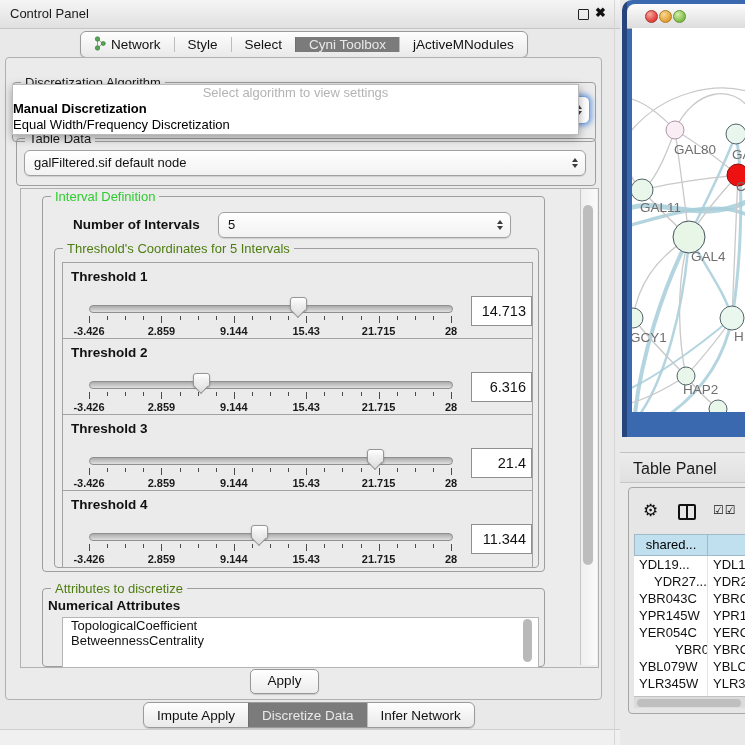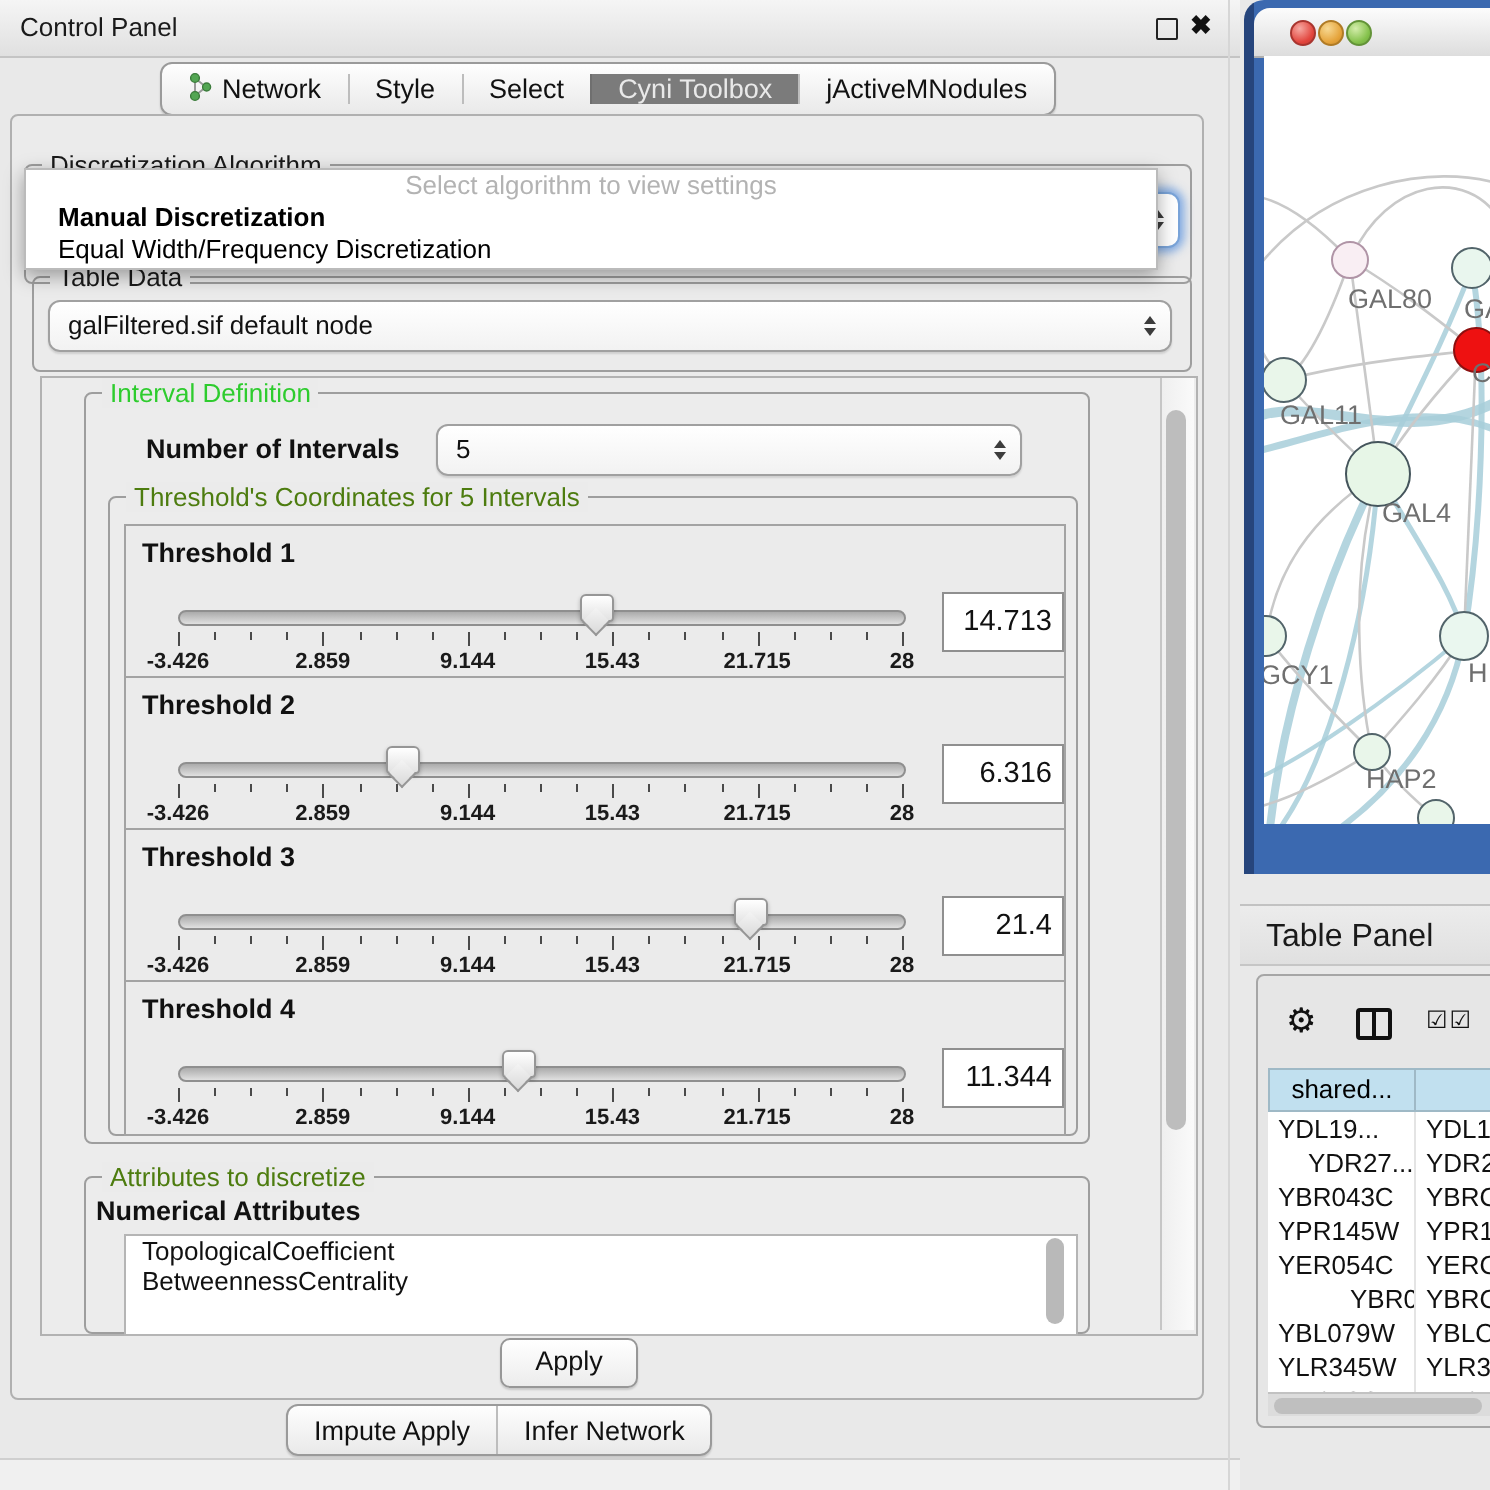--- a/index.html
+++ b/index.html
@@ -35,21 +35,21 @@
   .stepper{position:absolute;right:7px;top:50%;transform:translateY(-50%);display:flex;flex-direction:column;gap:2px;}
   .stepper .up{width:0;height:0;border-left:3.5px solid transparent;border-right:3.5px solid transparent;border-bottom:4.5px solid #3c3c3c;}
   .stepper .down{width:0;height:0;border-left:3.5px solid transparent;border-right:3.5px solid transparent;border-top:4.5px solid #3c3c3c;}
 
   .focus-combo{left:22px;top:96px;width:566px;height:26px;border-radius:6px;background:#fff;
      border:1px solid #7aa4d9;box-shadow:0 0 5px 2px rgba(96,150,224,.8);z-index:40;}
 
   .popup{left:12px;top:84px;width:565px;height:49px;background:#fff;border:1px solid #bbb;
      box-shadow:0 3px 9px rgba(0,0,0,.35);z-index:50;}
   .popup-header{height:16px;text-align:center;color:#b3b3b3;font-size:13px;line-height:15px;}
-  .popup-item{font-size:13px;line-height:15.5px;padding-left:16px;color:#000;}
+  .popup-item{font-size:13px;line-height:15.5px;padding-left:0;color:#000;}
   .popup-item.first{font-weight:bold;}
 
   .scrollpane{left:20px;top:188px;width:577px;height:478px;border:1px solid #b2b2b2;background:#ececec;}
   .vsb-track{left:580px;top:189px;width:16px;height:476px;background:linear-gradient(to right,#efefef,#fafafa);border-left:1px solid #c6c6c6;}
   .vsb-thumb{left:583px;top:205px;width:10px;height:360px;border-radius:5px;background:#bdbdbd;}
 
   .noi-label{left:73px;top:217px;width:140px;font-weight:bold;font-size:13.5px;}
   .noi-combo{left:218px;top:212px;width:282px;height:24px;line-height:23px;}
 
   .t-panel{left:62px;width:469px;height:76px;border:1px solid #a3a3a3;background:#ebebeb;position:absolute;}
@@ -356,20 +356,23 @@
       <div class="list-item">TopologicalCoefficient</div>
       <div class="list-item">BetweennessCentrality</div>
     </div>
   <div class="abs lsb-thumb"></div>
 
   <div class="abs apply-btn">Apply</div>
 
   <div class="abs tabbar bottom-tabbar" id="bottom-tabbar">
       <div class="tab">
         <span>Impute Apply</span>
+      </div>
+      <div class="tab selected">
+        <span>Discretize Data</span>
       </div>
       <div class="tab">
         <span>Infer Network</span>
       </div>
     </div>
   <div class="abs bottom-line"></div>
   <div class="abs bottom-strip"></div>
   <div class="abs panel-split"></div>
 
   <div class="abs net-window">

